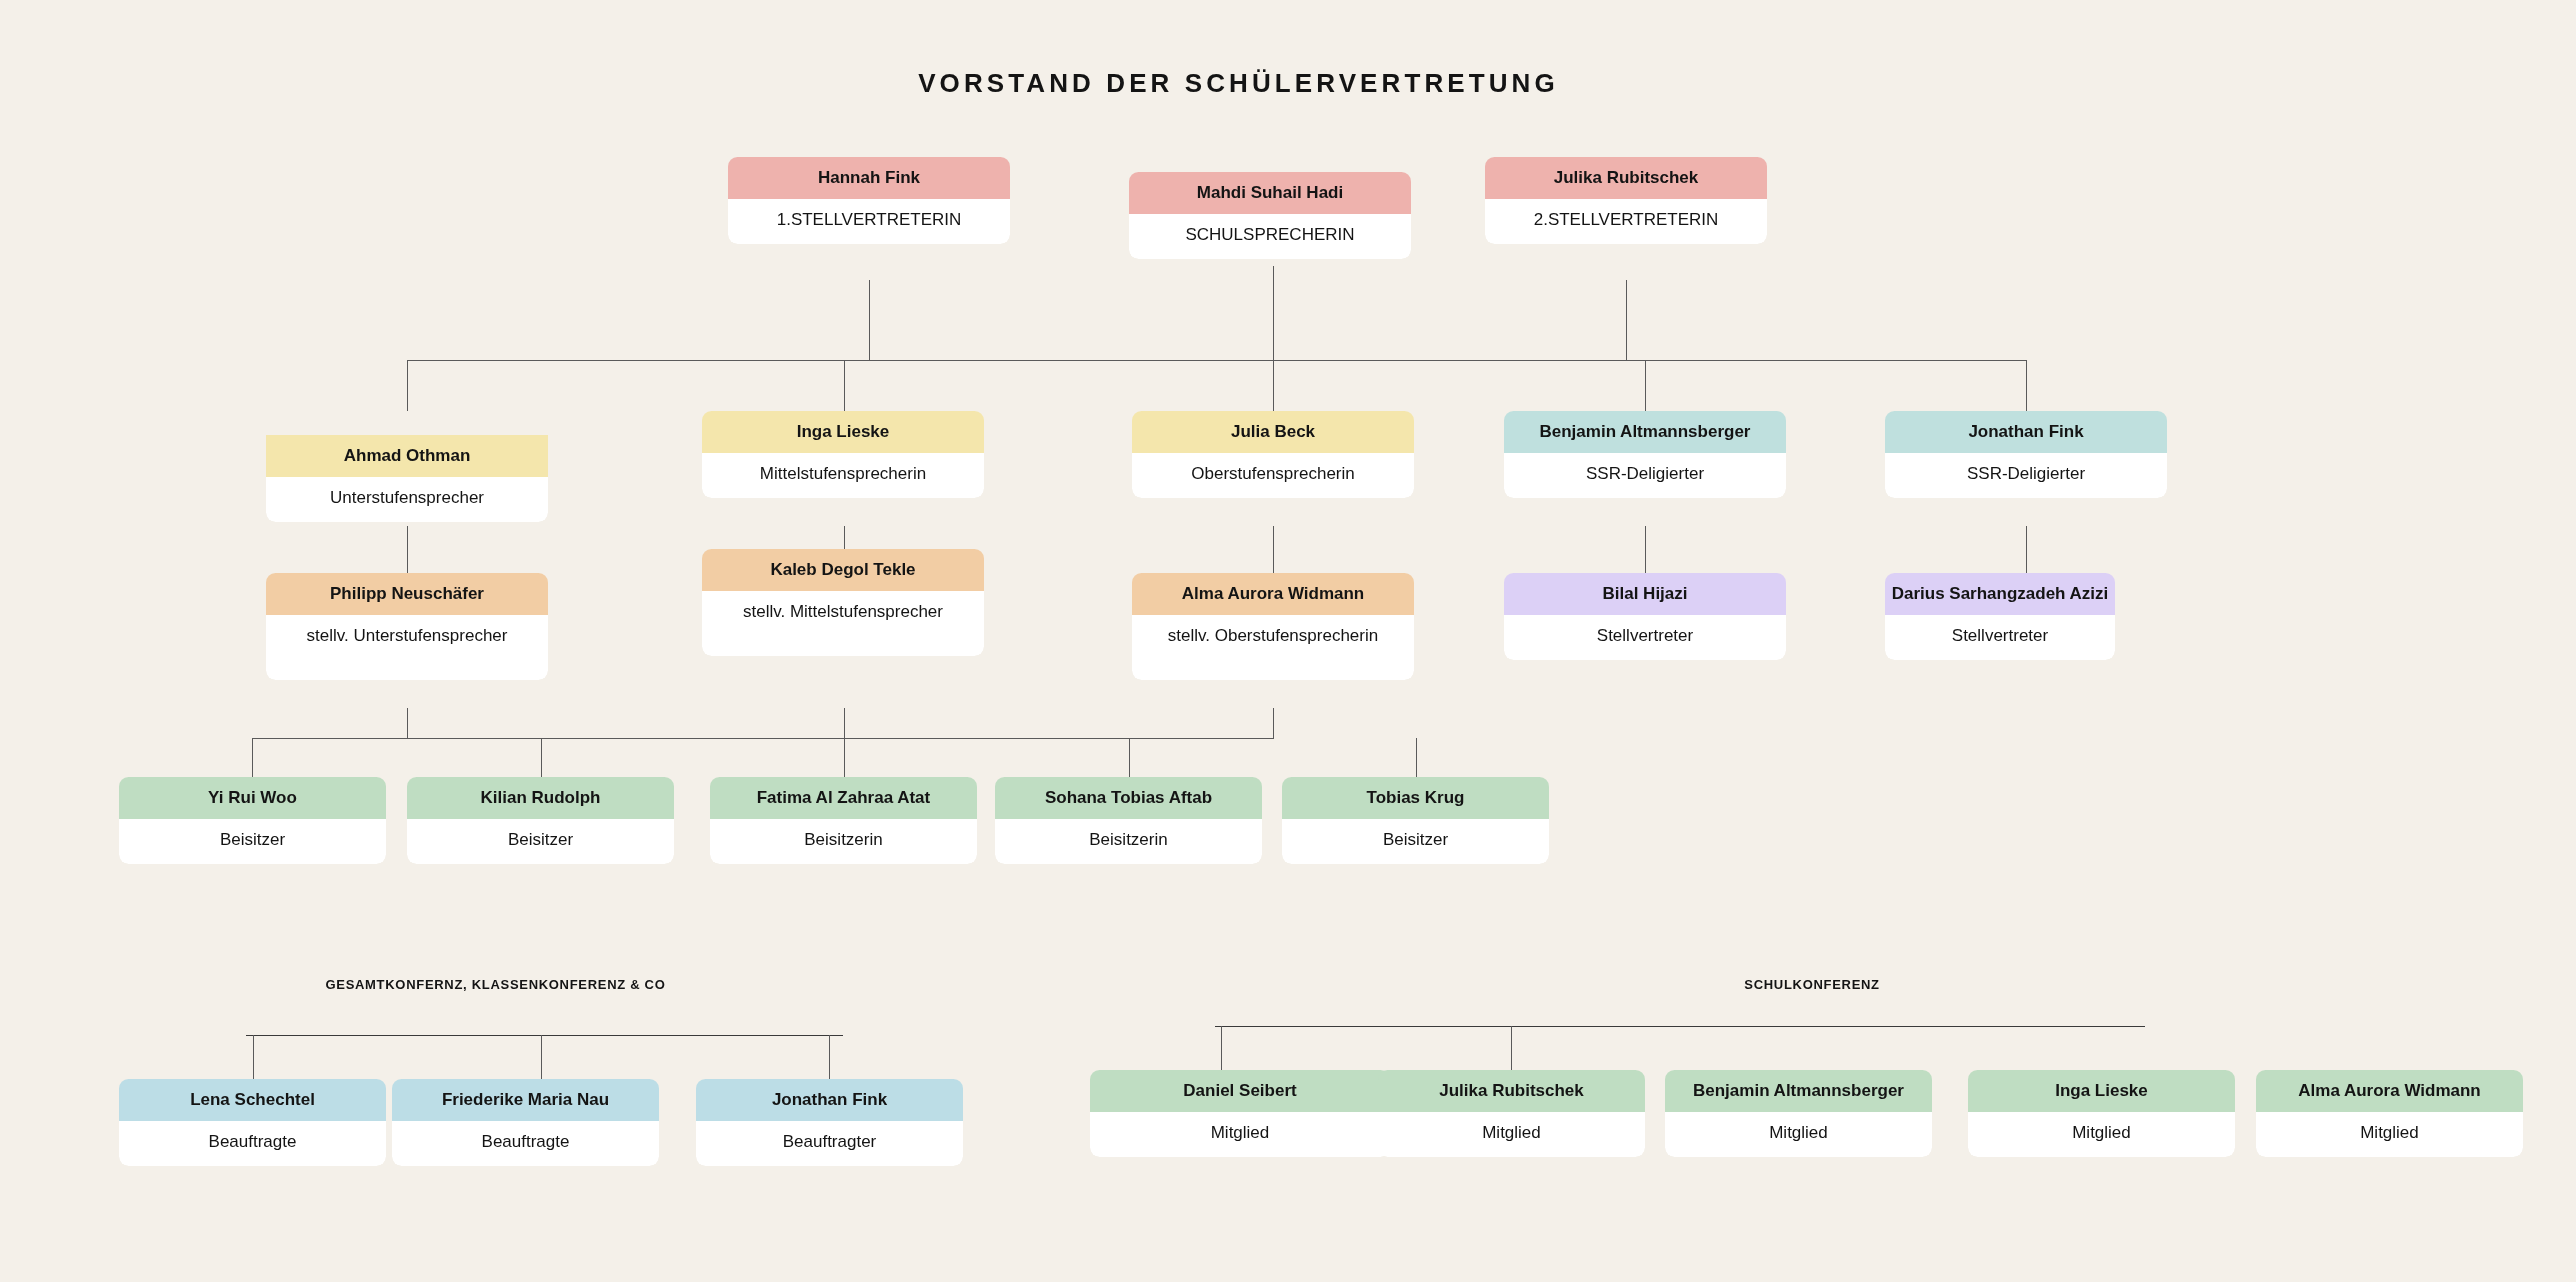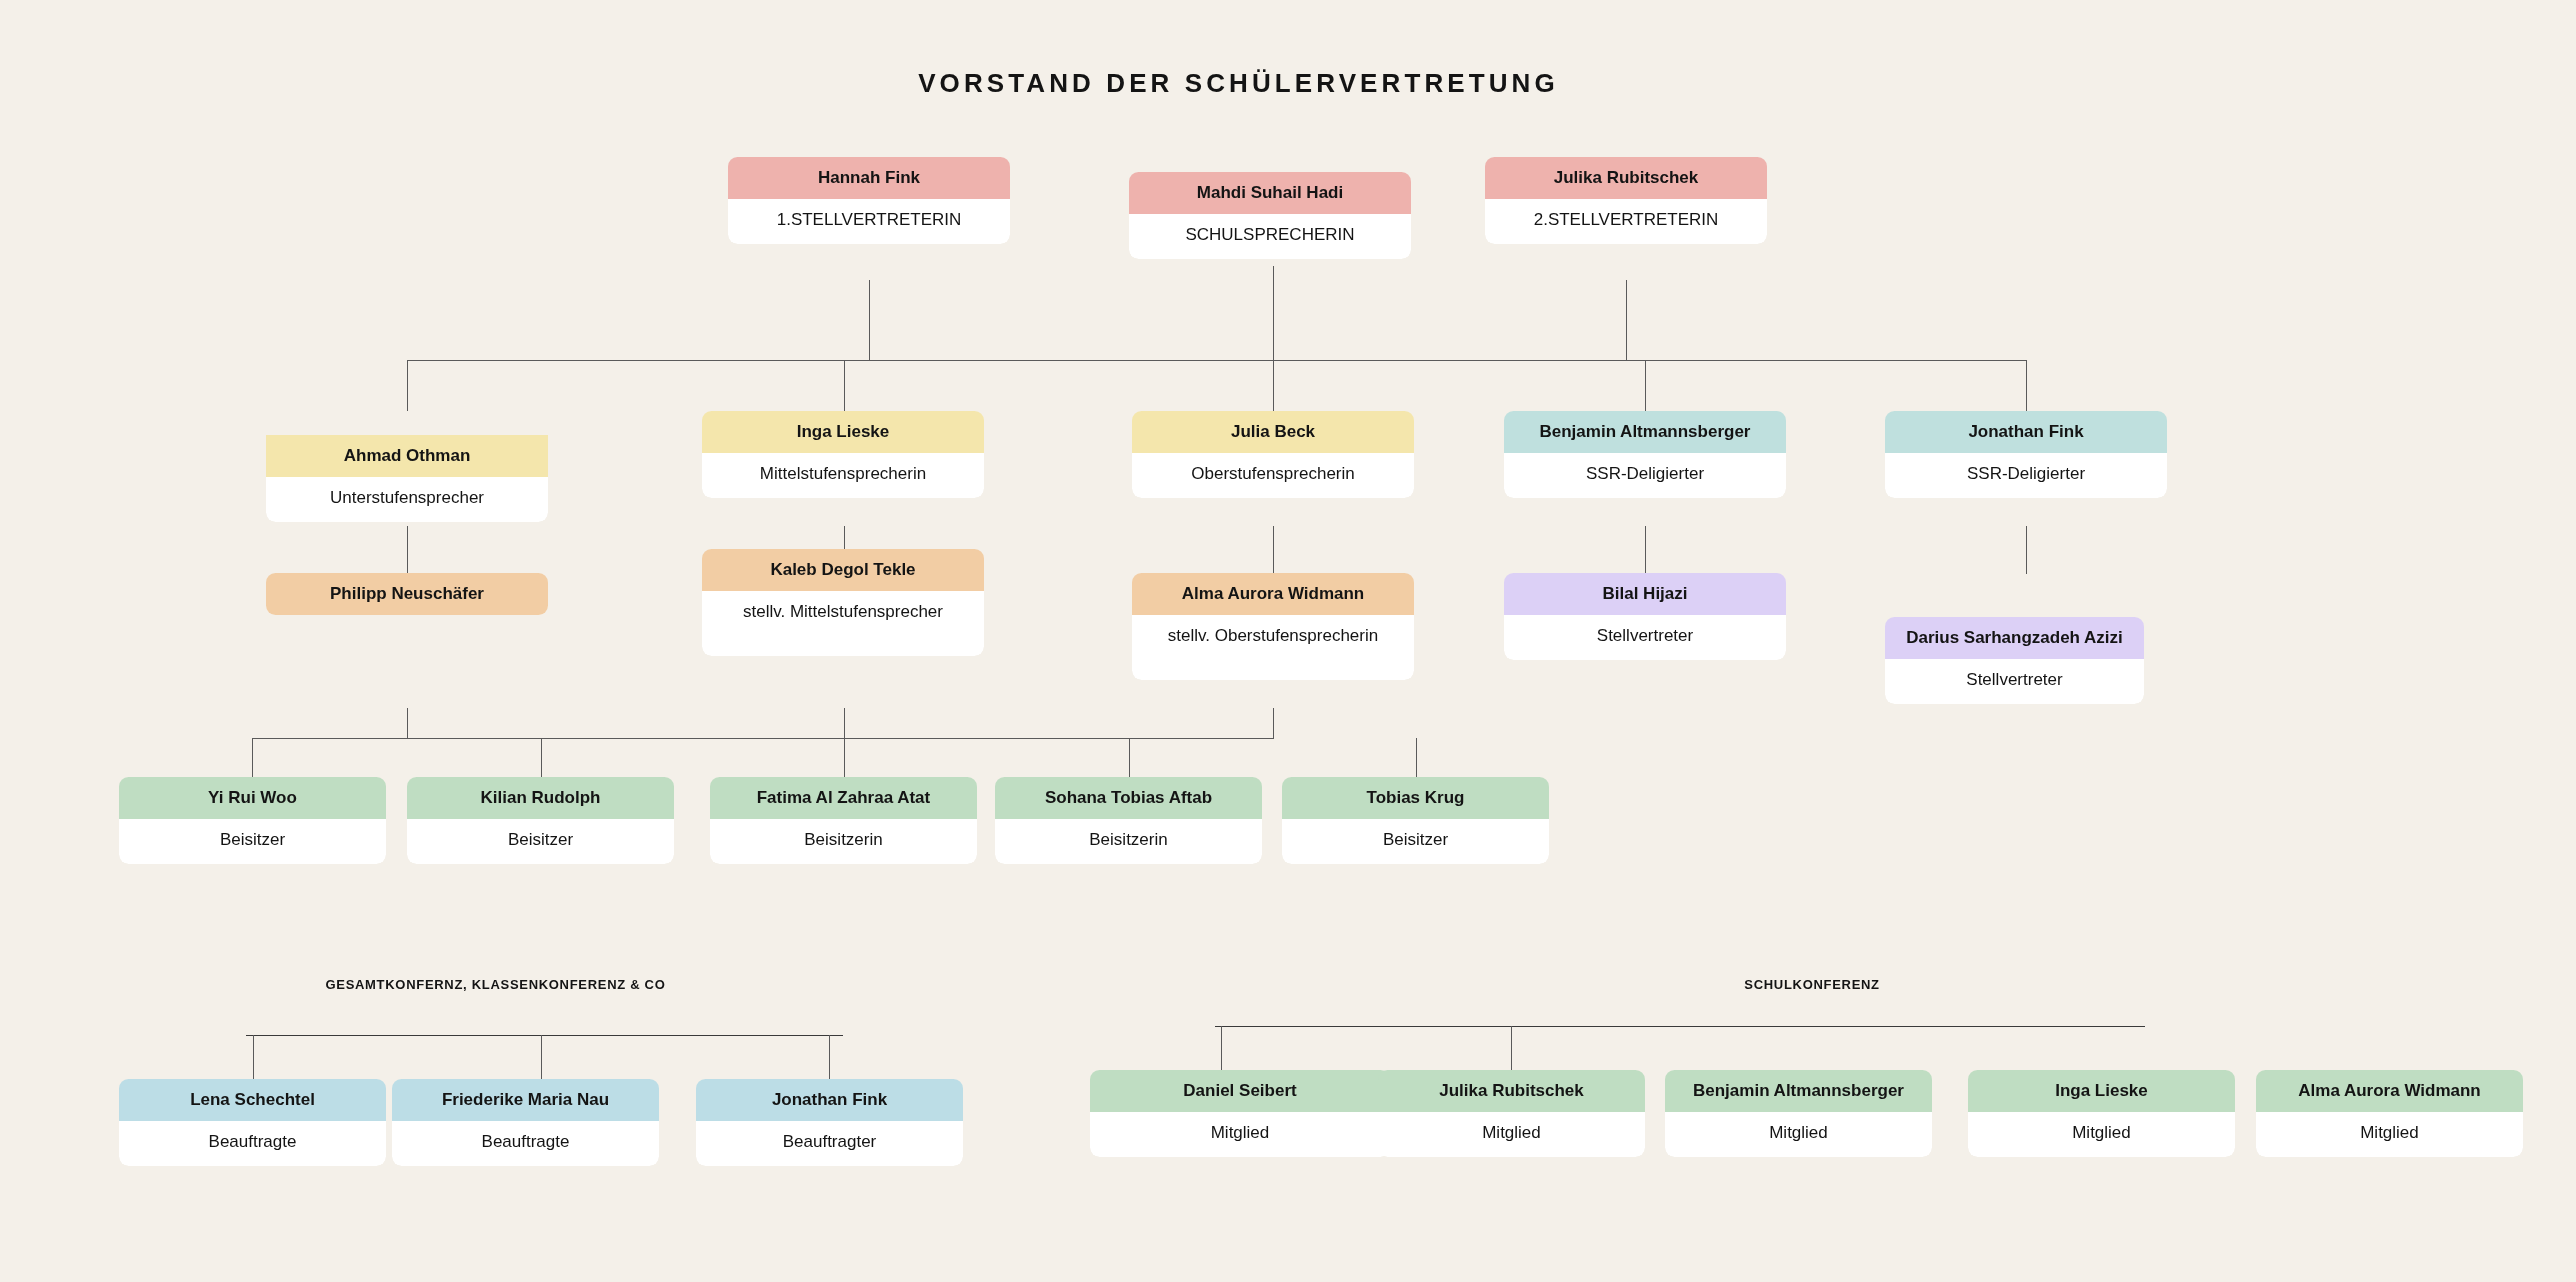--- a/index.html
+++ b/index.html
@@ -153,34 +153,35 @@
     <div class="head" style="background:#bfe0de;">Benjamin Altmannsberger</div>
     <div class="body">SSR-Deligierter</div>
   </div>
   <div class="card" style="left:1885px; top:411px; width:282px;">
     <div class="head" style="background:#bfe0de;">Jonathan Fink</div>
     <div class="body">SSR-Deligierter</div>
   </div>
 
   <div class="card two-line" style="left:266px; top:573px; width:282px;">
     <div class="head" style="background:#f2cda4;">Philipp Neuschäfer</div>
+    <div class="body">stellv. Unterstufensprecher</div>
   </div>
   <div class="card two-line" style="left:702px; top:549px; width:282px;">
     <div class="head" style="background:#f2cda4;">Kaleb Degol Tekle</div>
     <div class="body">stellv. Mittelstufensprecher</div>
   </div>
   <div class="card two-line" style="left:1132px; top:573px; width:282px;">
     <div class="head" style="background:#f2cda4;">Alma Aurora Widmann</div>
     <div class="body">stellv. Oberstufensprecherin</div>
   </div>
   <div class="card" style="left:1504px; top:573px; width:282px;">
     <div class="head" style="background:#dcd0f6;">Bilal Hijazi</div>
     <div class="body">Stellvertreter</div>
   </div>
-  <div class="card" style="left:1885px; top:573px; width:259px;margin-top:44px;">
+  <div class="card" style="left:1885px; top:573px; width:230px;">
     <div class="head" style="background:#dcd0f6;">Darius Sarhangzadeh Azizi</div>
     <div class="body">Stellvertreter</div>
   </div>
 
   <div class="card" style="left:119px; top:777px; width:267px;">
     <div class="head" style="background:#bfddc2;">Yi Rui Woo</div>
     <div class="body">Beisitzer</div>
   </div>
   <div class="card" style="left:407px; top:777px; width:267px;">
     <div class="head" style="background:#bfddc2;">Kilian Rudolph</div>

